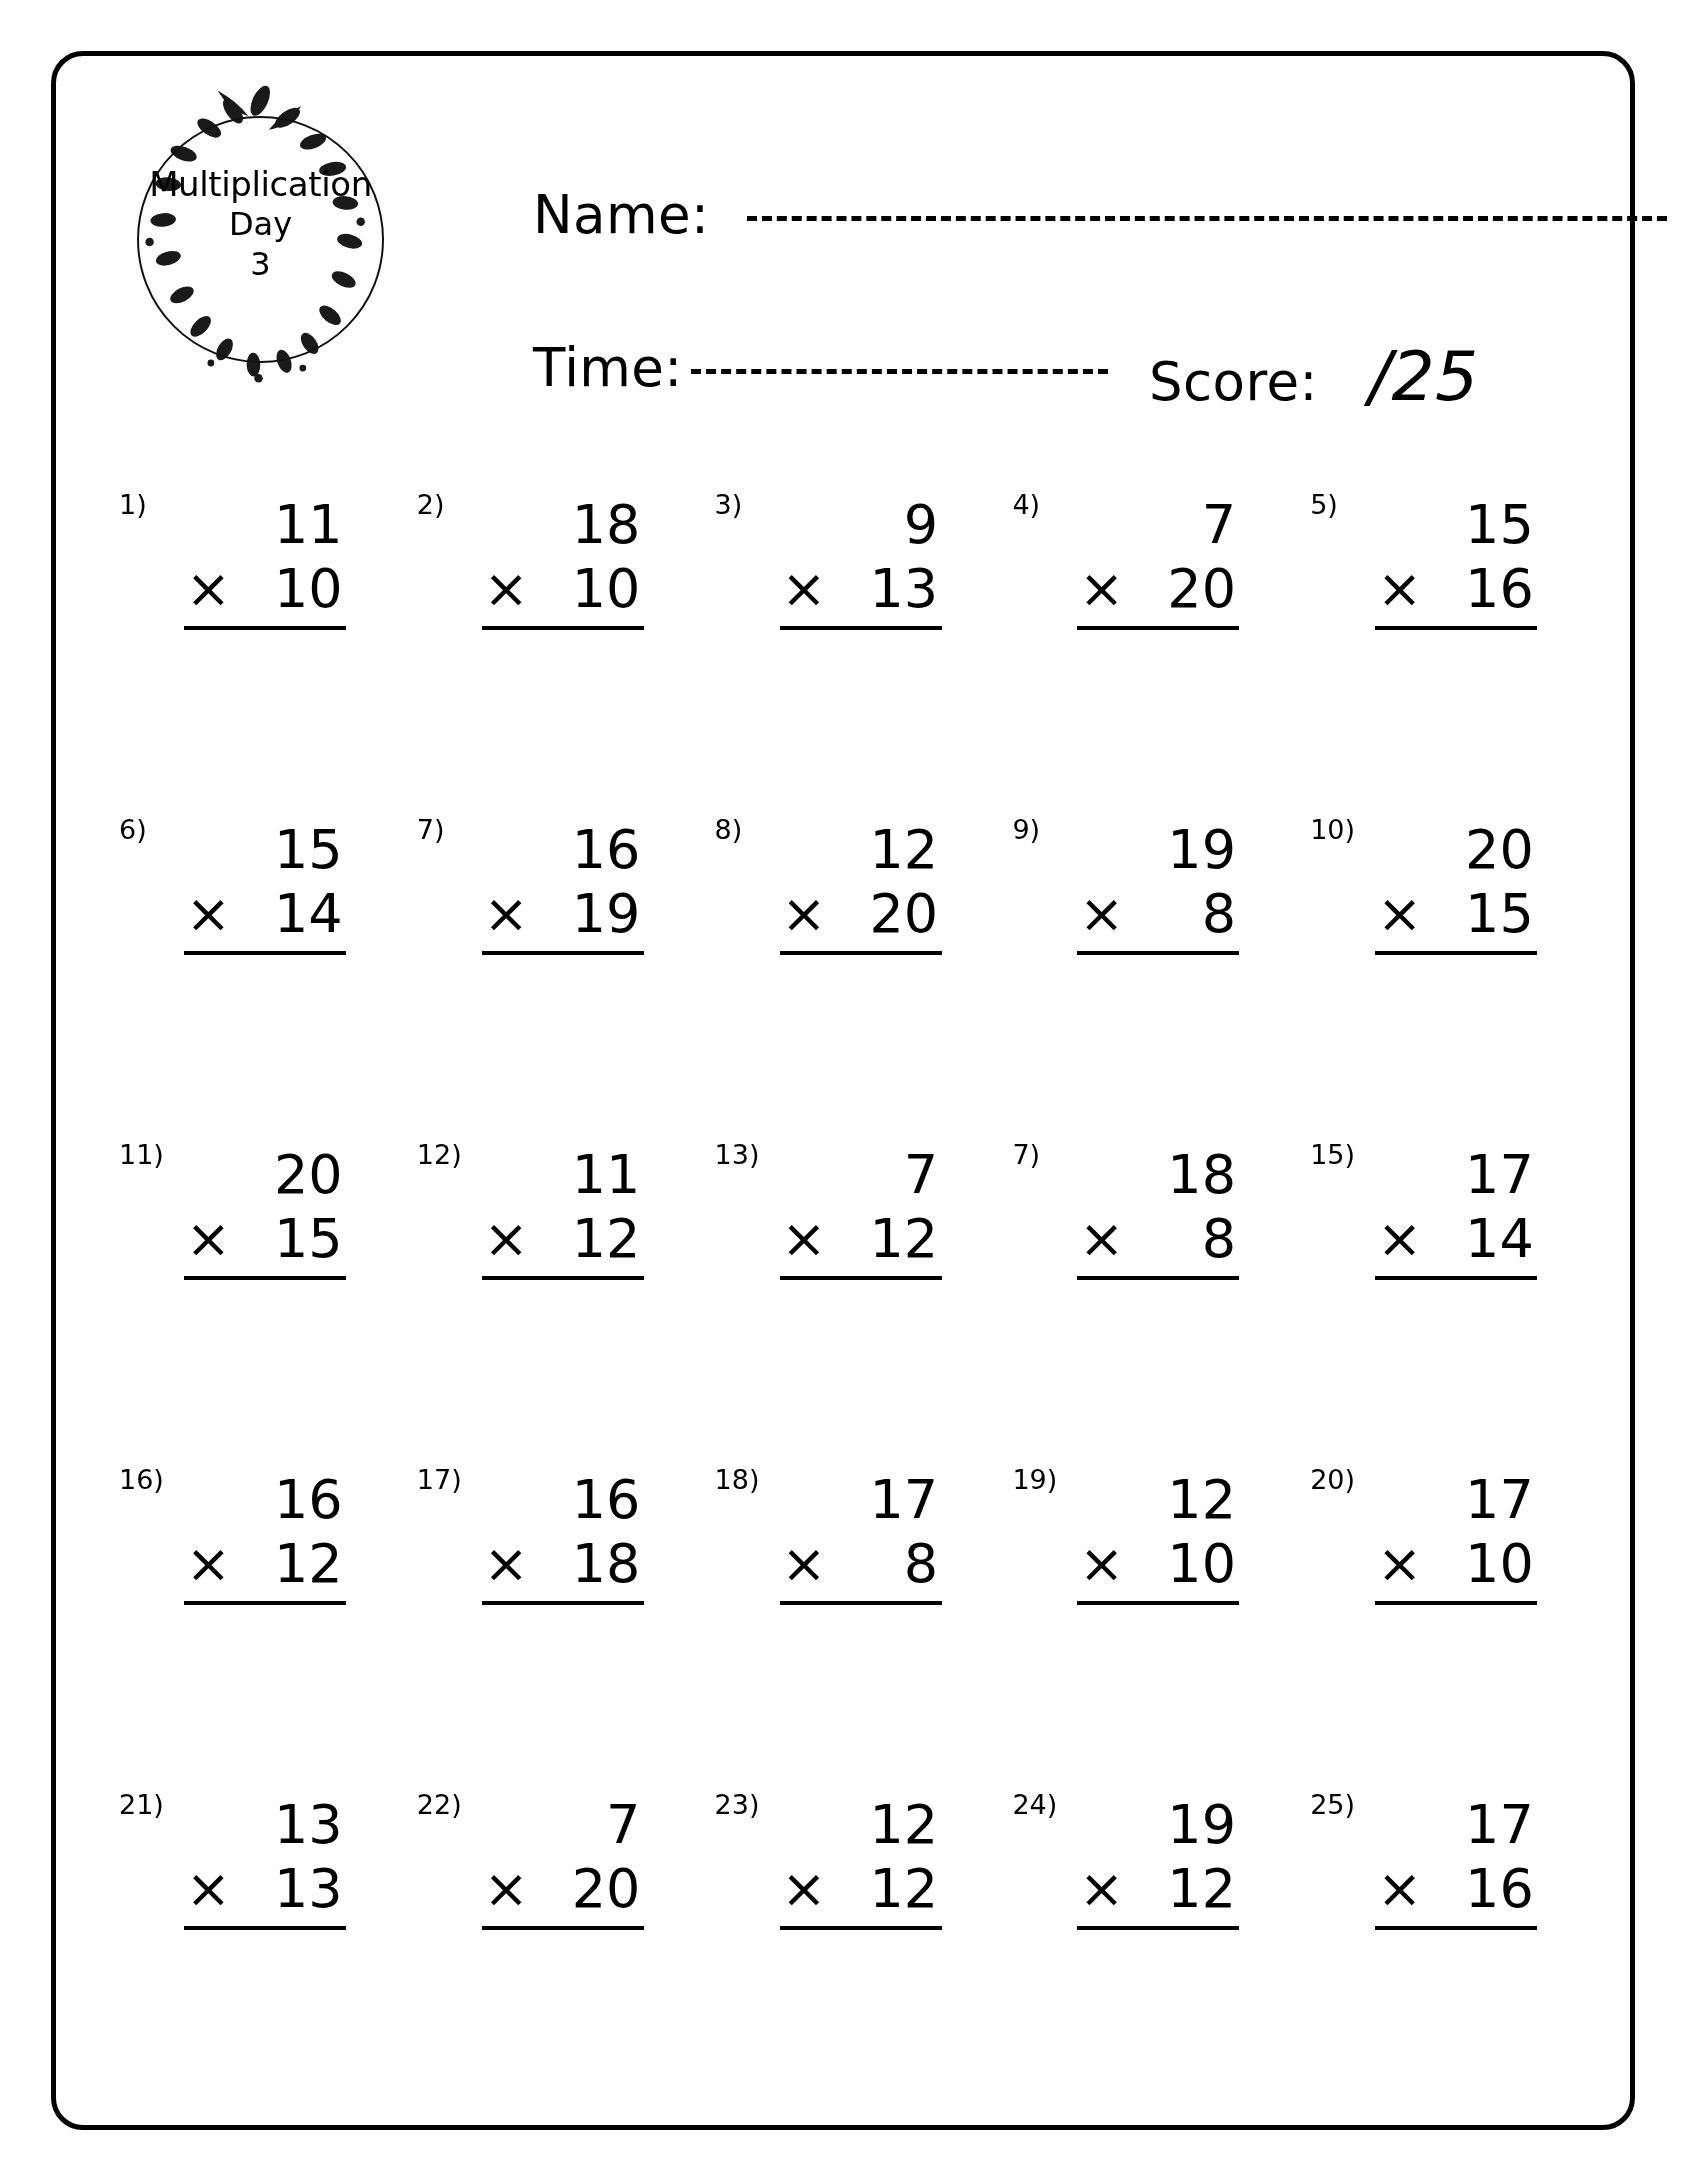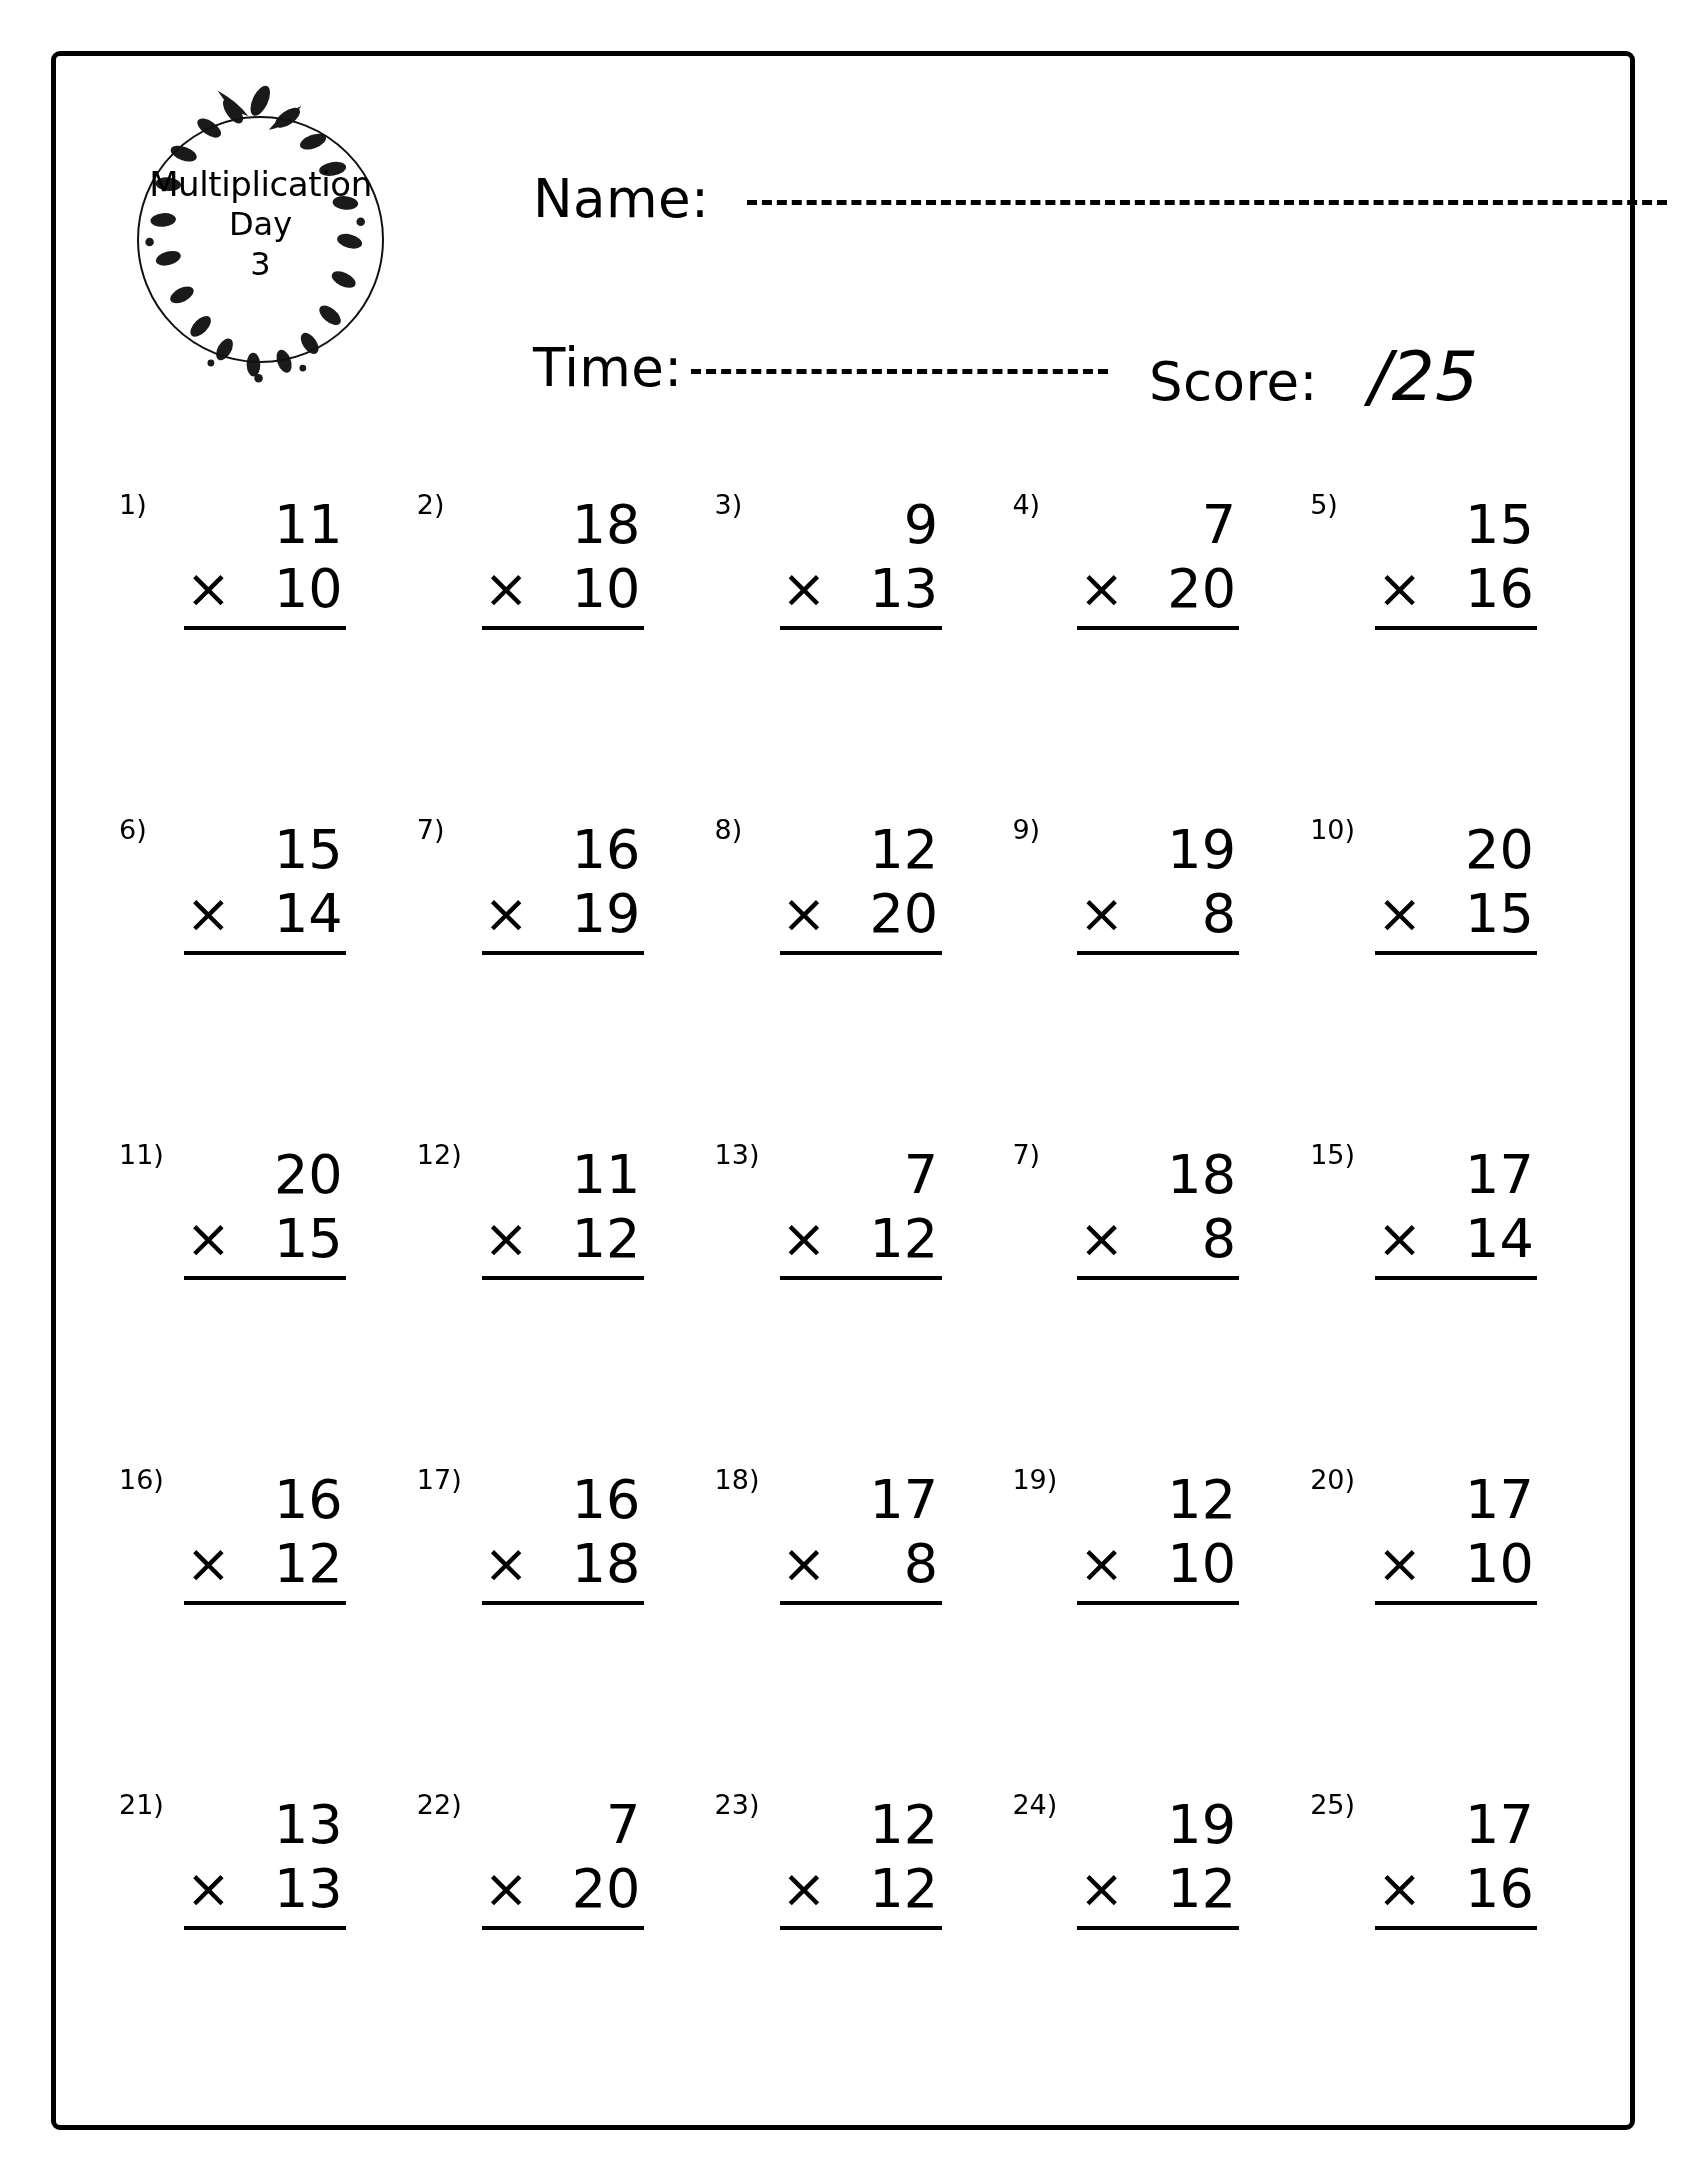--- a/index.html
+++ b/index.html
@@ -20,21 +20,21 @@
     height: 2181px;
     box-sizing: border-box;
     padding: 51px;
   }
   .sheet {
     position: relative;
     width: 100%;
     height: 100%;
     box-sizing: border-box;
     border: 5.1px solid #000;
-    border-radius: 9px;
+    border-radius: 32px;
     padding-left: 44px;
   }
 
   
   .header {
     position: absolute;
     top: 0;
     left: 0;
     right: 0;
     height: 400px;
@@ -88,21 +88,21 @@
     letter-spacing: 0.4px;
     white-space: nowrap;
   }
   .dashes {
     display: inline-block;
     height: 0;
     border-bottom: 5.1px dashed #000;
     position: relative;
     top: -12px;
   }
-  .name-field { left: 477px; top: 112px; gap: 16px; }
+  .name-field { left: 477px; top: 128px; gap: 16px; }
   .name-dash { width: 920px; margin-left: 22px; }
 
   .time-field { left: 477px; top: 281px; }
   .time-dash { width: 417px; margin-left: 8.5px; }
 
   .score-field { left: 1086px; top: 281px; margin-left: 7px; }
   .score-val {
     font-size: 68px;
     margin-left: 51px;
     font-style: italic;

